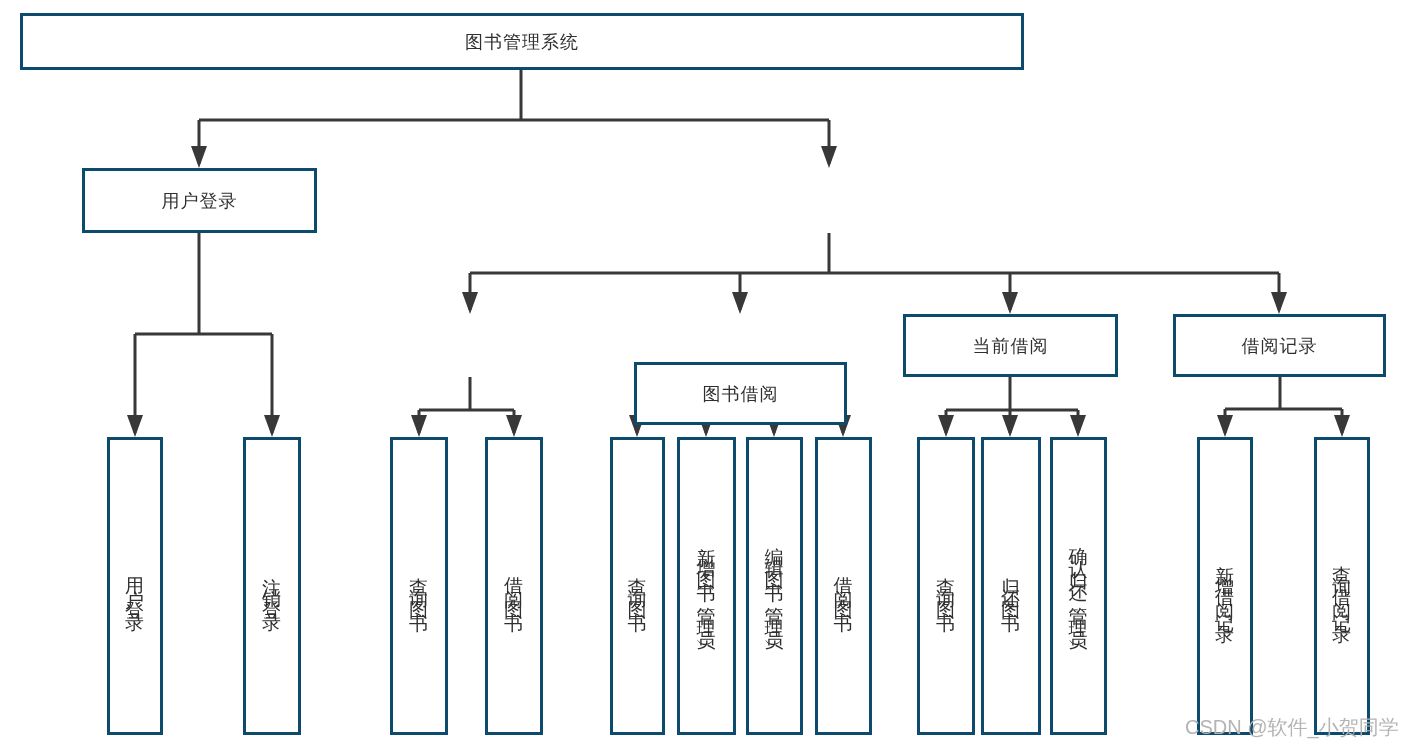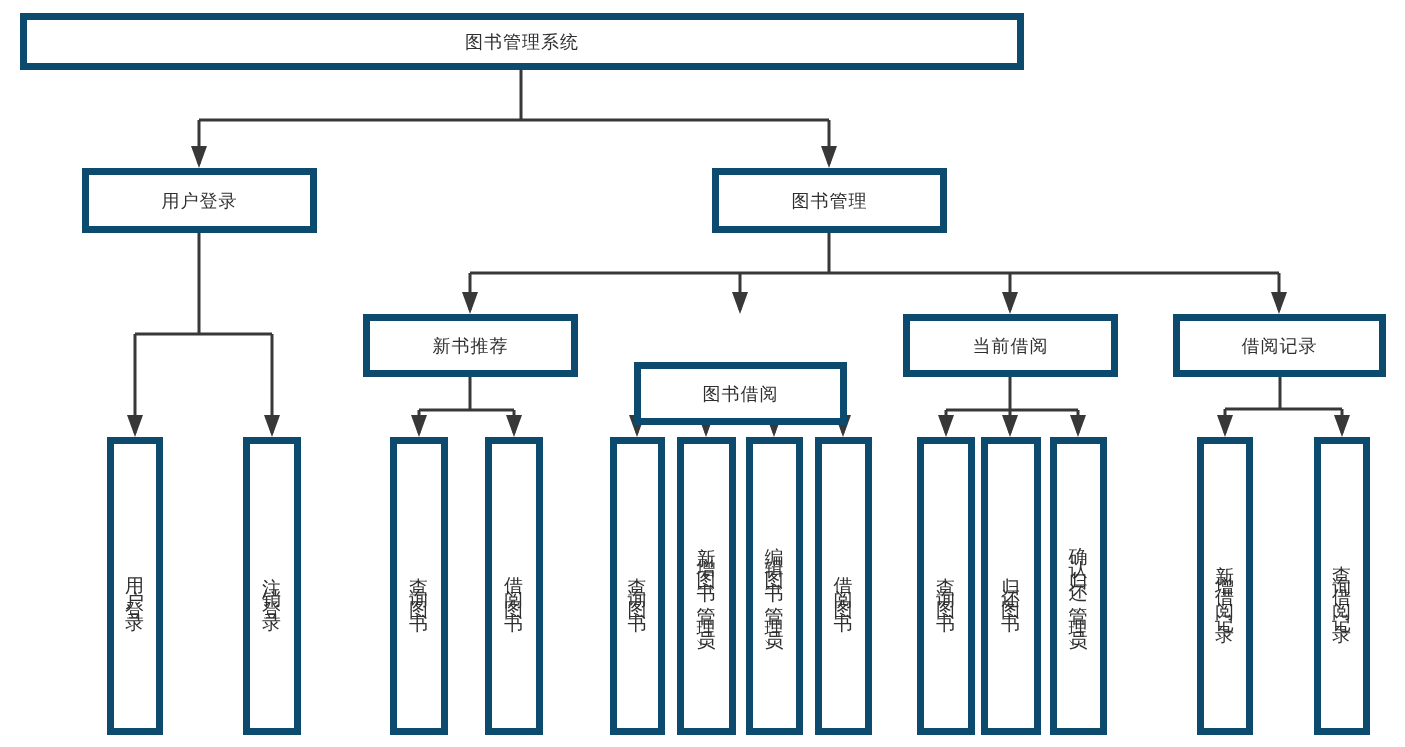--- a/index.html
+++ b/index.html
@@ -9,21 +9,21 @@
     background:#ffffff;
     font-family:"Liberation Sans","DejaVu Sans",sans-serif;
     color:#2f2f2f;
     overflow:hidden;
   }
   #wires{position:absolute;left:0;top:0;width:1405px;height:747px;}
   .box{
     position:absolute;
     box-sizing:border-box;
     background:#ffffff;
-    border:7px solid #0c4a6e;
+    border:3px solid #0c4a6e;
     display:flex;
     align-items:center;
     justify-content:center;
     text-align:center;
   }
   .hlabel{font-size:18px;letter-spacing:1px;}
   .root{left:20px;top:13px;width:1004px;height:57px;}
   .lvl2{top:168px;width:235px;height:65px;}
   .lvl3{top:314px;height:63px;}
   .leaf{top:437px;height:298px;}
@@ -89,27 +89,21 @@
     </g>
   </svg>
 
   <div class="box root hlabel">
     <span>图书管理系统</span>
   </div>
 
   <div class="box lvl2 hlabel" style="left:82px;">
     <span>用户登录</span>
   </div>
-  <div class="box lvl2 hlabel" style="left:712px;">
-    <span>图书管理</span>
-  </div>
 
-  <div class="box lvl3 hlabel" style="left:363px;width:215px;">
-    <span>新书推荐</span>
-  </div>
   <div class="box lvl3 hlabel" style="left:634px;width:213px;margin-top:48px;">
     <span>图书借阅</span>
   </div>
   <div class="box lvl3 hlabel" style="left:1173px;width:213px;">
     <span>借阅记录</span>
   </div>
   <div class="box lvl3 hlabel" style="left:903px;width:215px;">
     <span>当前借阅</span>
   </div>
 
@@ -150,14 +144,15 @@
     <span>确认归还（管理员）</span>
   </div>
 
   <div class="box leaf" style="left:1197px;width:56px;">
     <span>新增借阅记录</span>
   </div>
   <div class="box leaf" style="left:1314px;width:56px;">
     <span>查询借阅记录</span>
   </div>
 
+  <div class="watermark">CSDN @软件_小贺同学</div>
 
 </div>
 
 </body></html>

